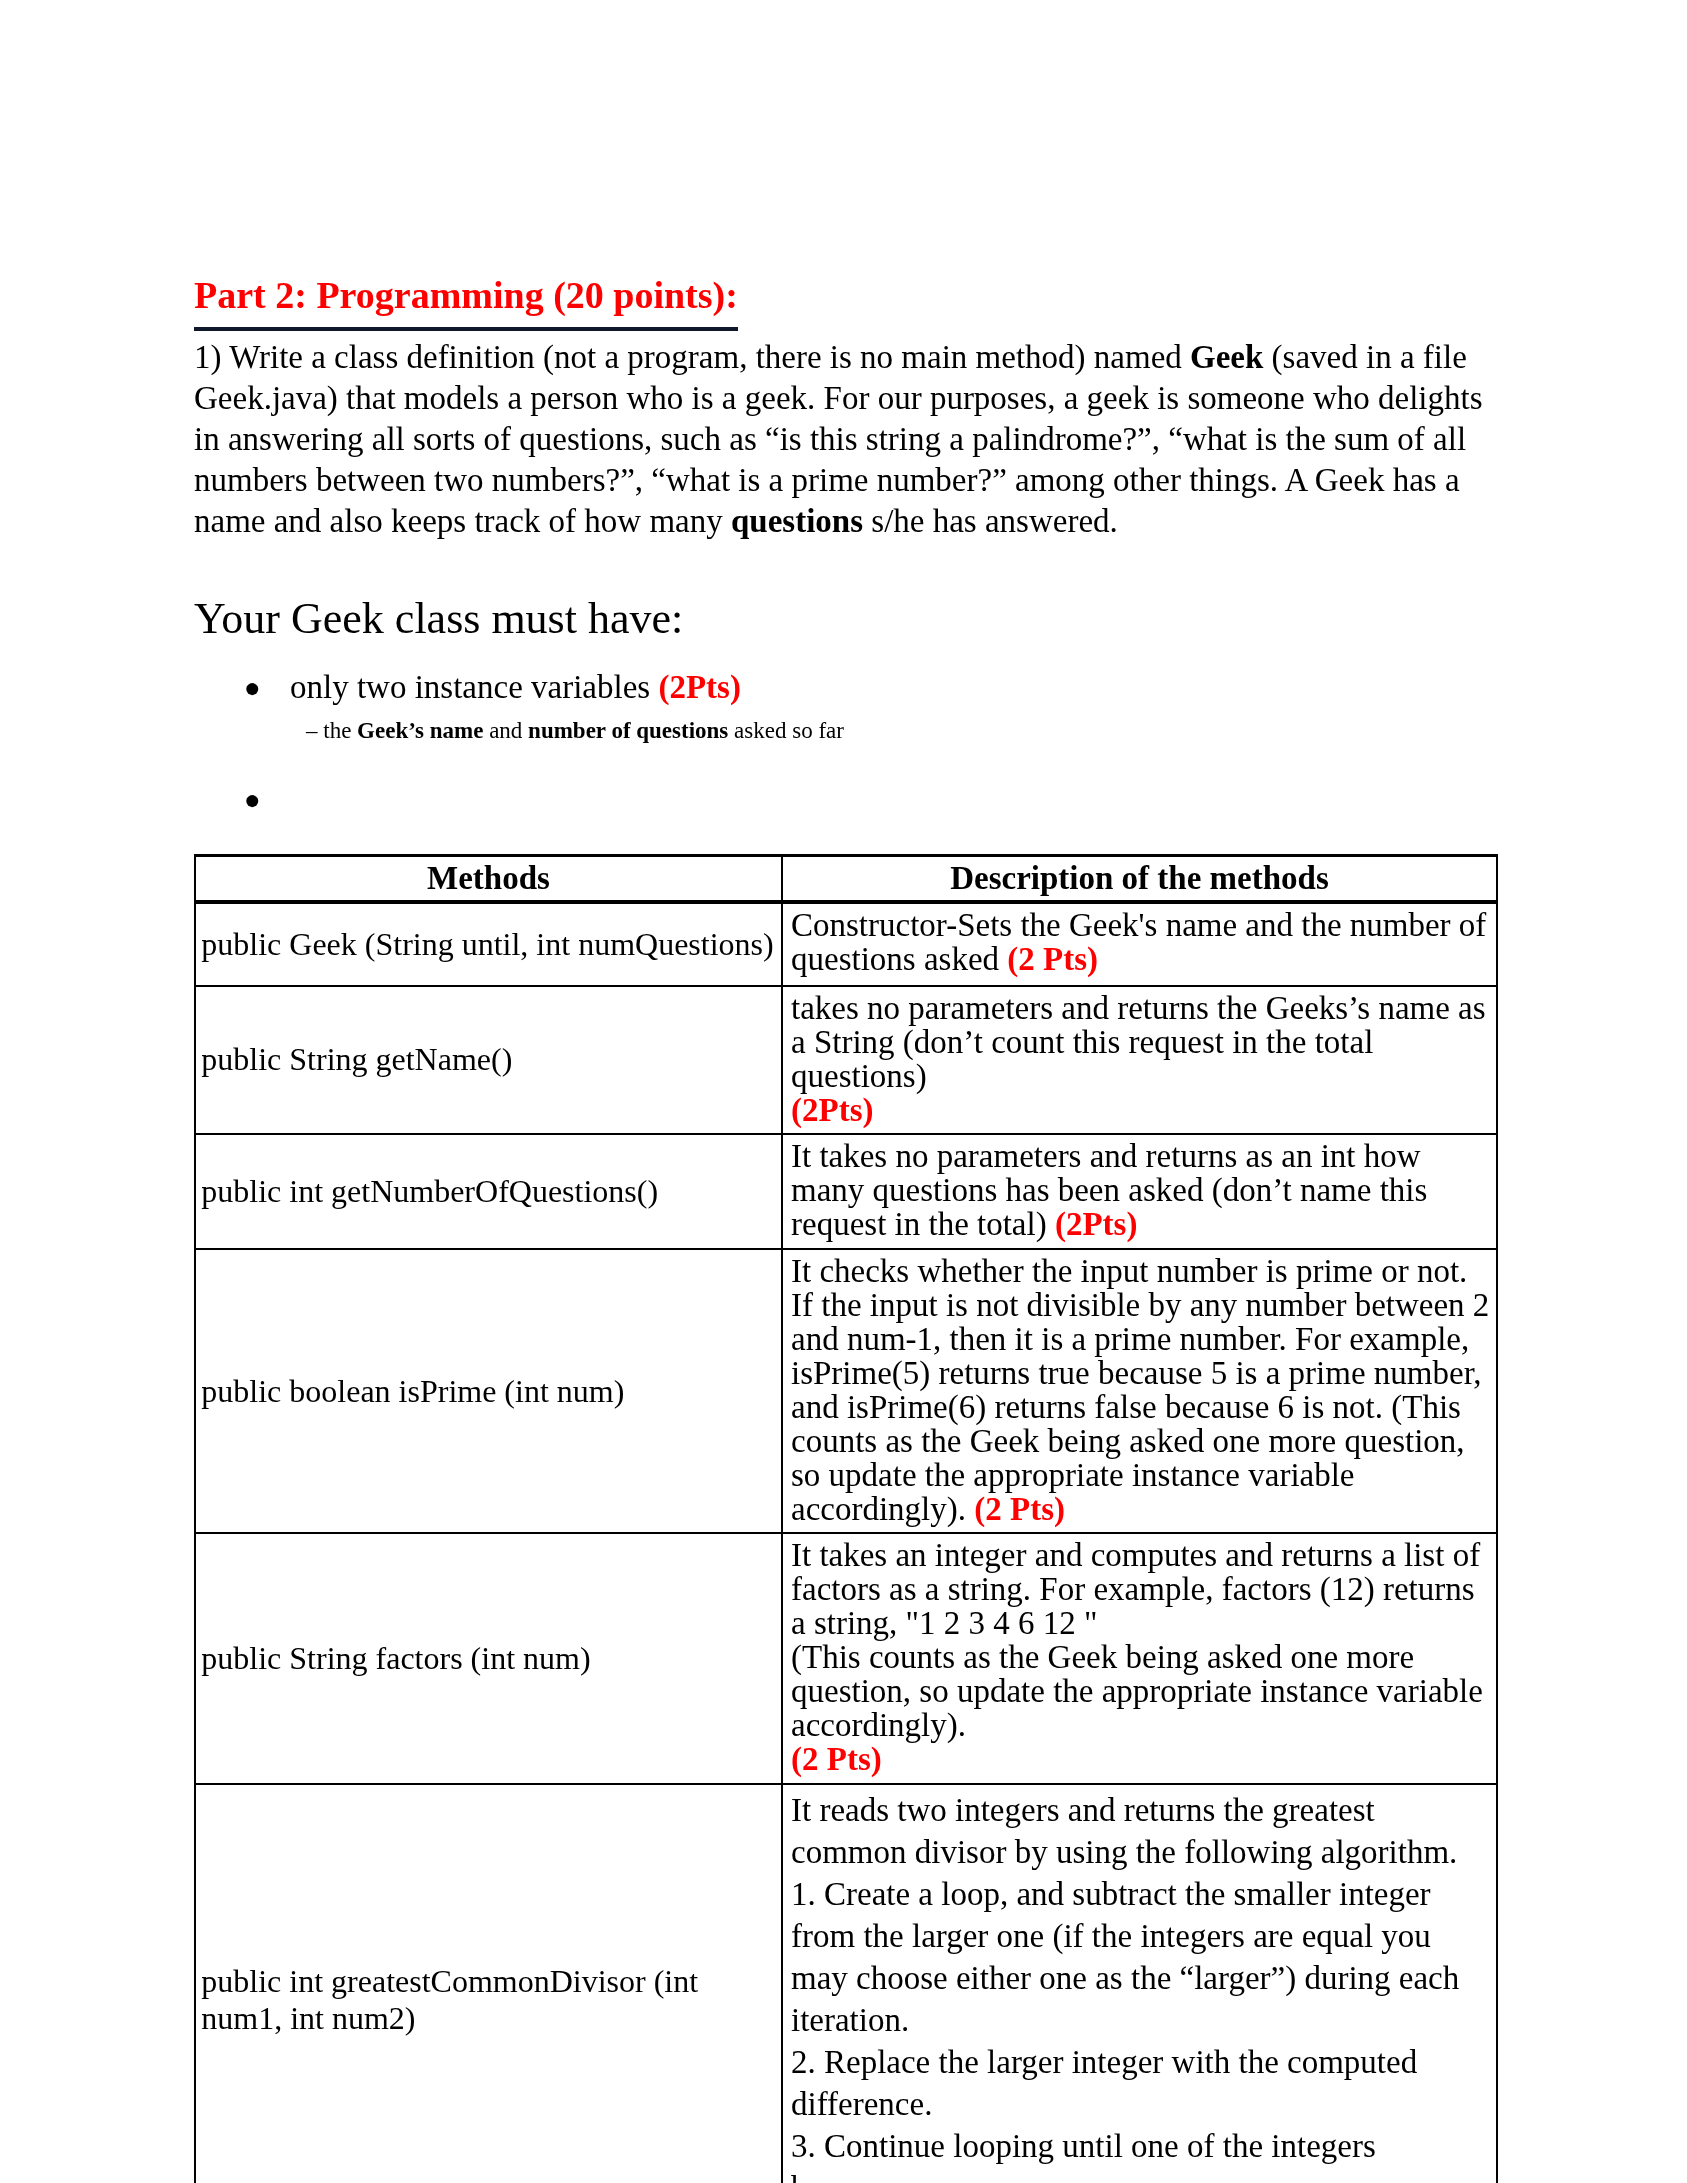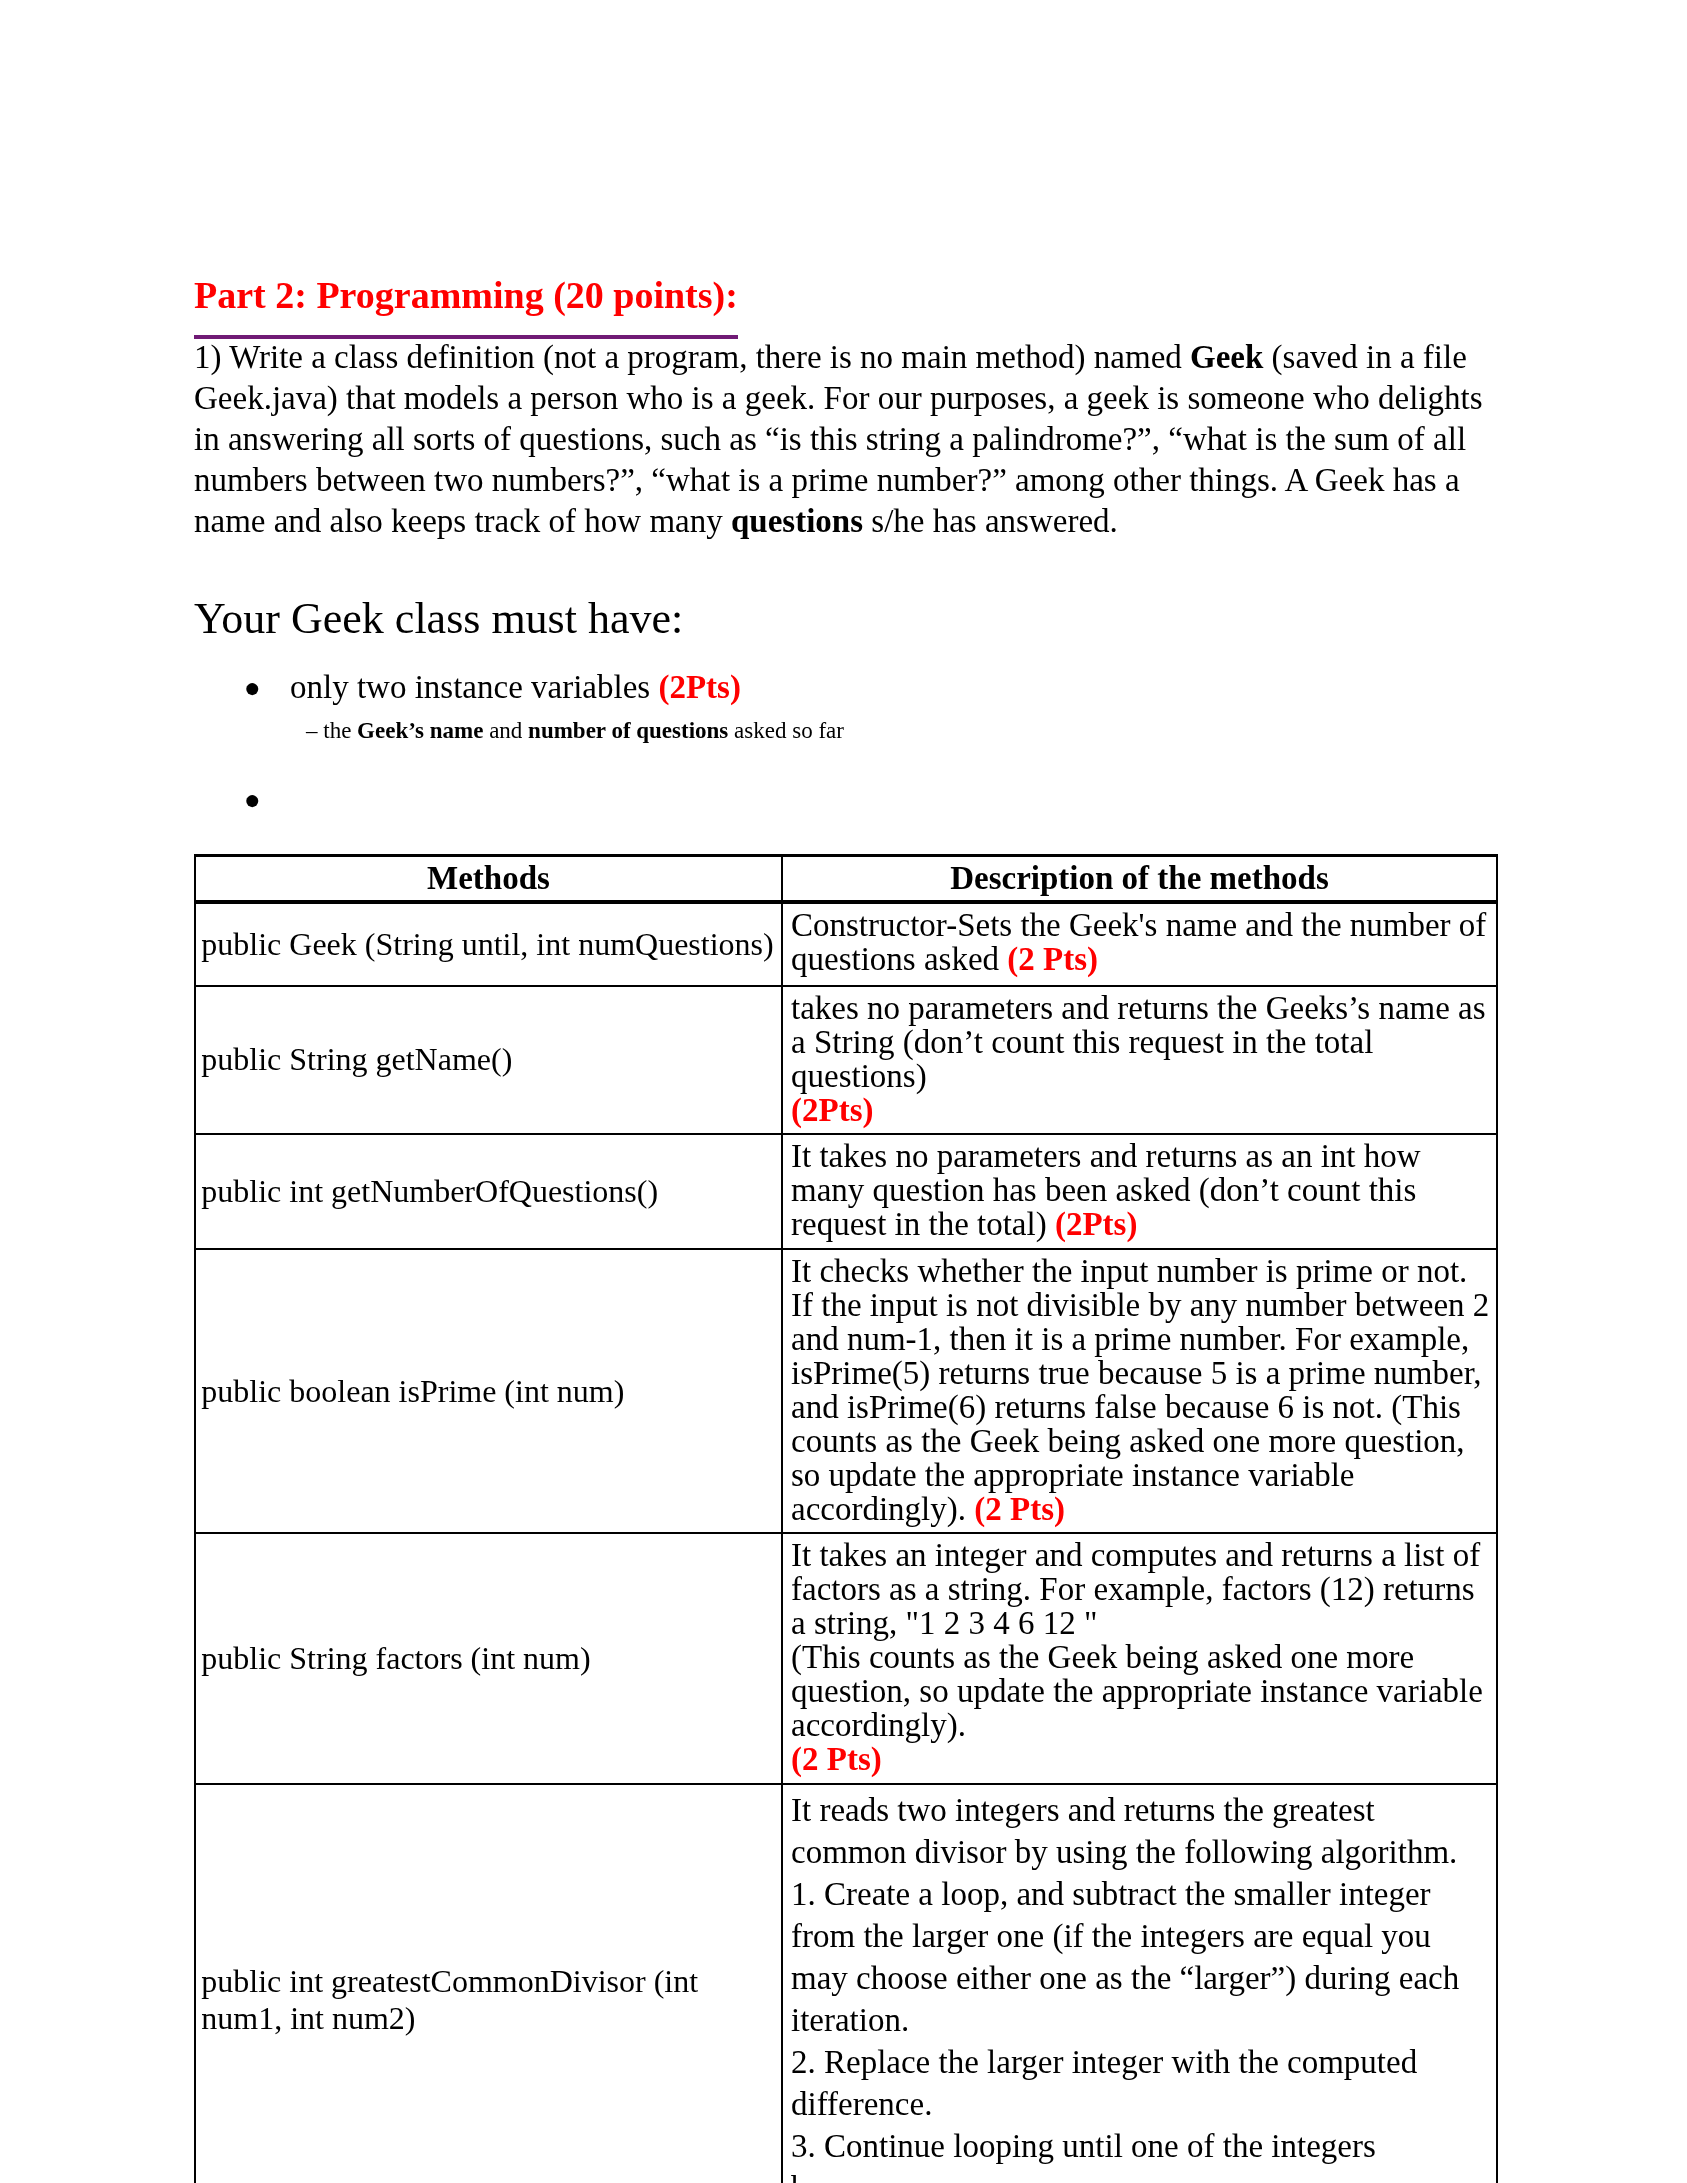--- a/index.html
+++ b/index.html
@@ -16,22 +16,22 @@
     position: relative;
   }
   .title {
     margin: 275px 0 0 0;
     font-size: 38px;
     line-height: 1.1;
     font-weight: 700;
     color: #ff0000;
   }
   .title .underline {
-    border-bottom: 4px solid #701a75;
-    padding-bottom: 19px;
+    border-bottom: 4px solid #0f172a;
+    padding-bottom: 11px;
   }
   .intro {
     margin: 20px 0 0 0;
     font-size: 33px;
     line-height: 41px;
   }
   .req {
     margin: 56px 0 0 0;
     font-size: 44px;
     line-height: 41px;
@@ -139,21 +139,21 @@
       <tr class="r0">
         <td class="method">public Geek (String until, int numQuestions)</td>
         <td class="desc"><span>Constructor-Sets the Geek's name and the number of questions asked </span><span class="red">(2 Pts)</span></td>
       </tr>
       <tr class="r1">
         <td class="method">public String getName()</td>
         <td class="desc"><span>takes no parameters and returns the Geeks’s name as a String (don’t count this request in the total questions) </span><br><span class="red">(2Pts)</span></td>
       </tr>
       <tr class="r2">
         <td class="method">public int getNumberOfQuestions()</td>
-        <td class="desc"><span>It takes no parameters and returns as an int how many question has been asked (don’t count this request in the total) </span><span class="red">(2Pts)</span></td>
+        <td class="desc"><span>It takes no parameters and returns as an int how many questions has been asked (don’t name this request in the total) </span><span class="red">(2Pts)</span></td>
       </tr>
       <tr class="r3">
         <td class="method">public boolean isPrime (int num)</td>
         <td class="desc"><span>It checks whether the input number is prime or not. If the input is not divisible by any number between 2 and num-1, then it is a prime number. For example, isPrime(5) returns true because 5 is a prime number, and isPrime(6) returns false because 6 is not. (This counts as the Geek being asked one more question, so update the appropriate instance variable accordingly). </span><span class="red">(2 Pts)</span></td>
       </tr>
       <tr class="r4">
         <td class="method">public String factors (int num)</td>
         <td class="desc"><span>It takes an integer and computes and returns a list of factors as a string. For example, factors (12) returns a string, "1 2 3 4 6 12 "</span><br><span>(This counts as the Geek being asked one more question, so update the appropriate instance variable accordingly). </span><br><span class="red">(2 Pts)</span></td>
       </tr>
       <tr class="r5">

